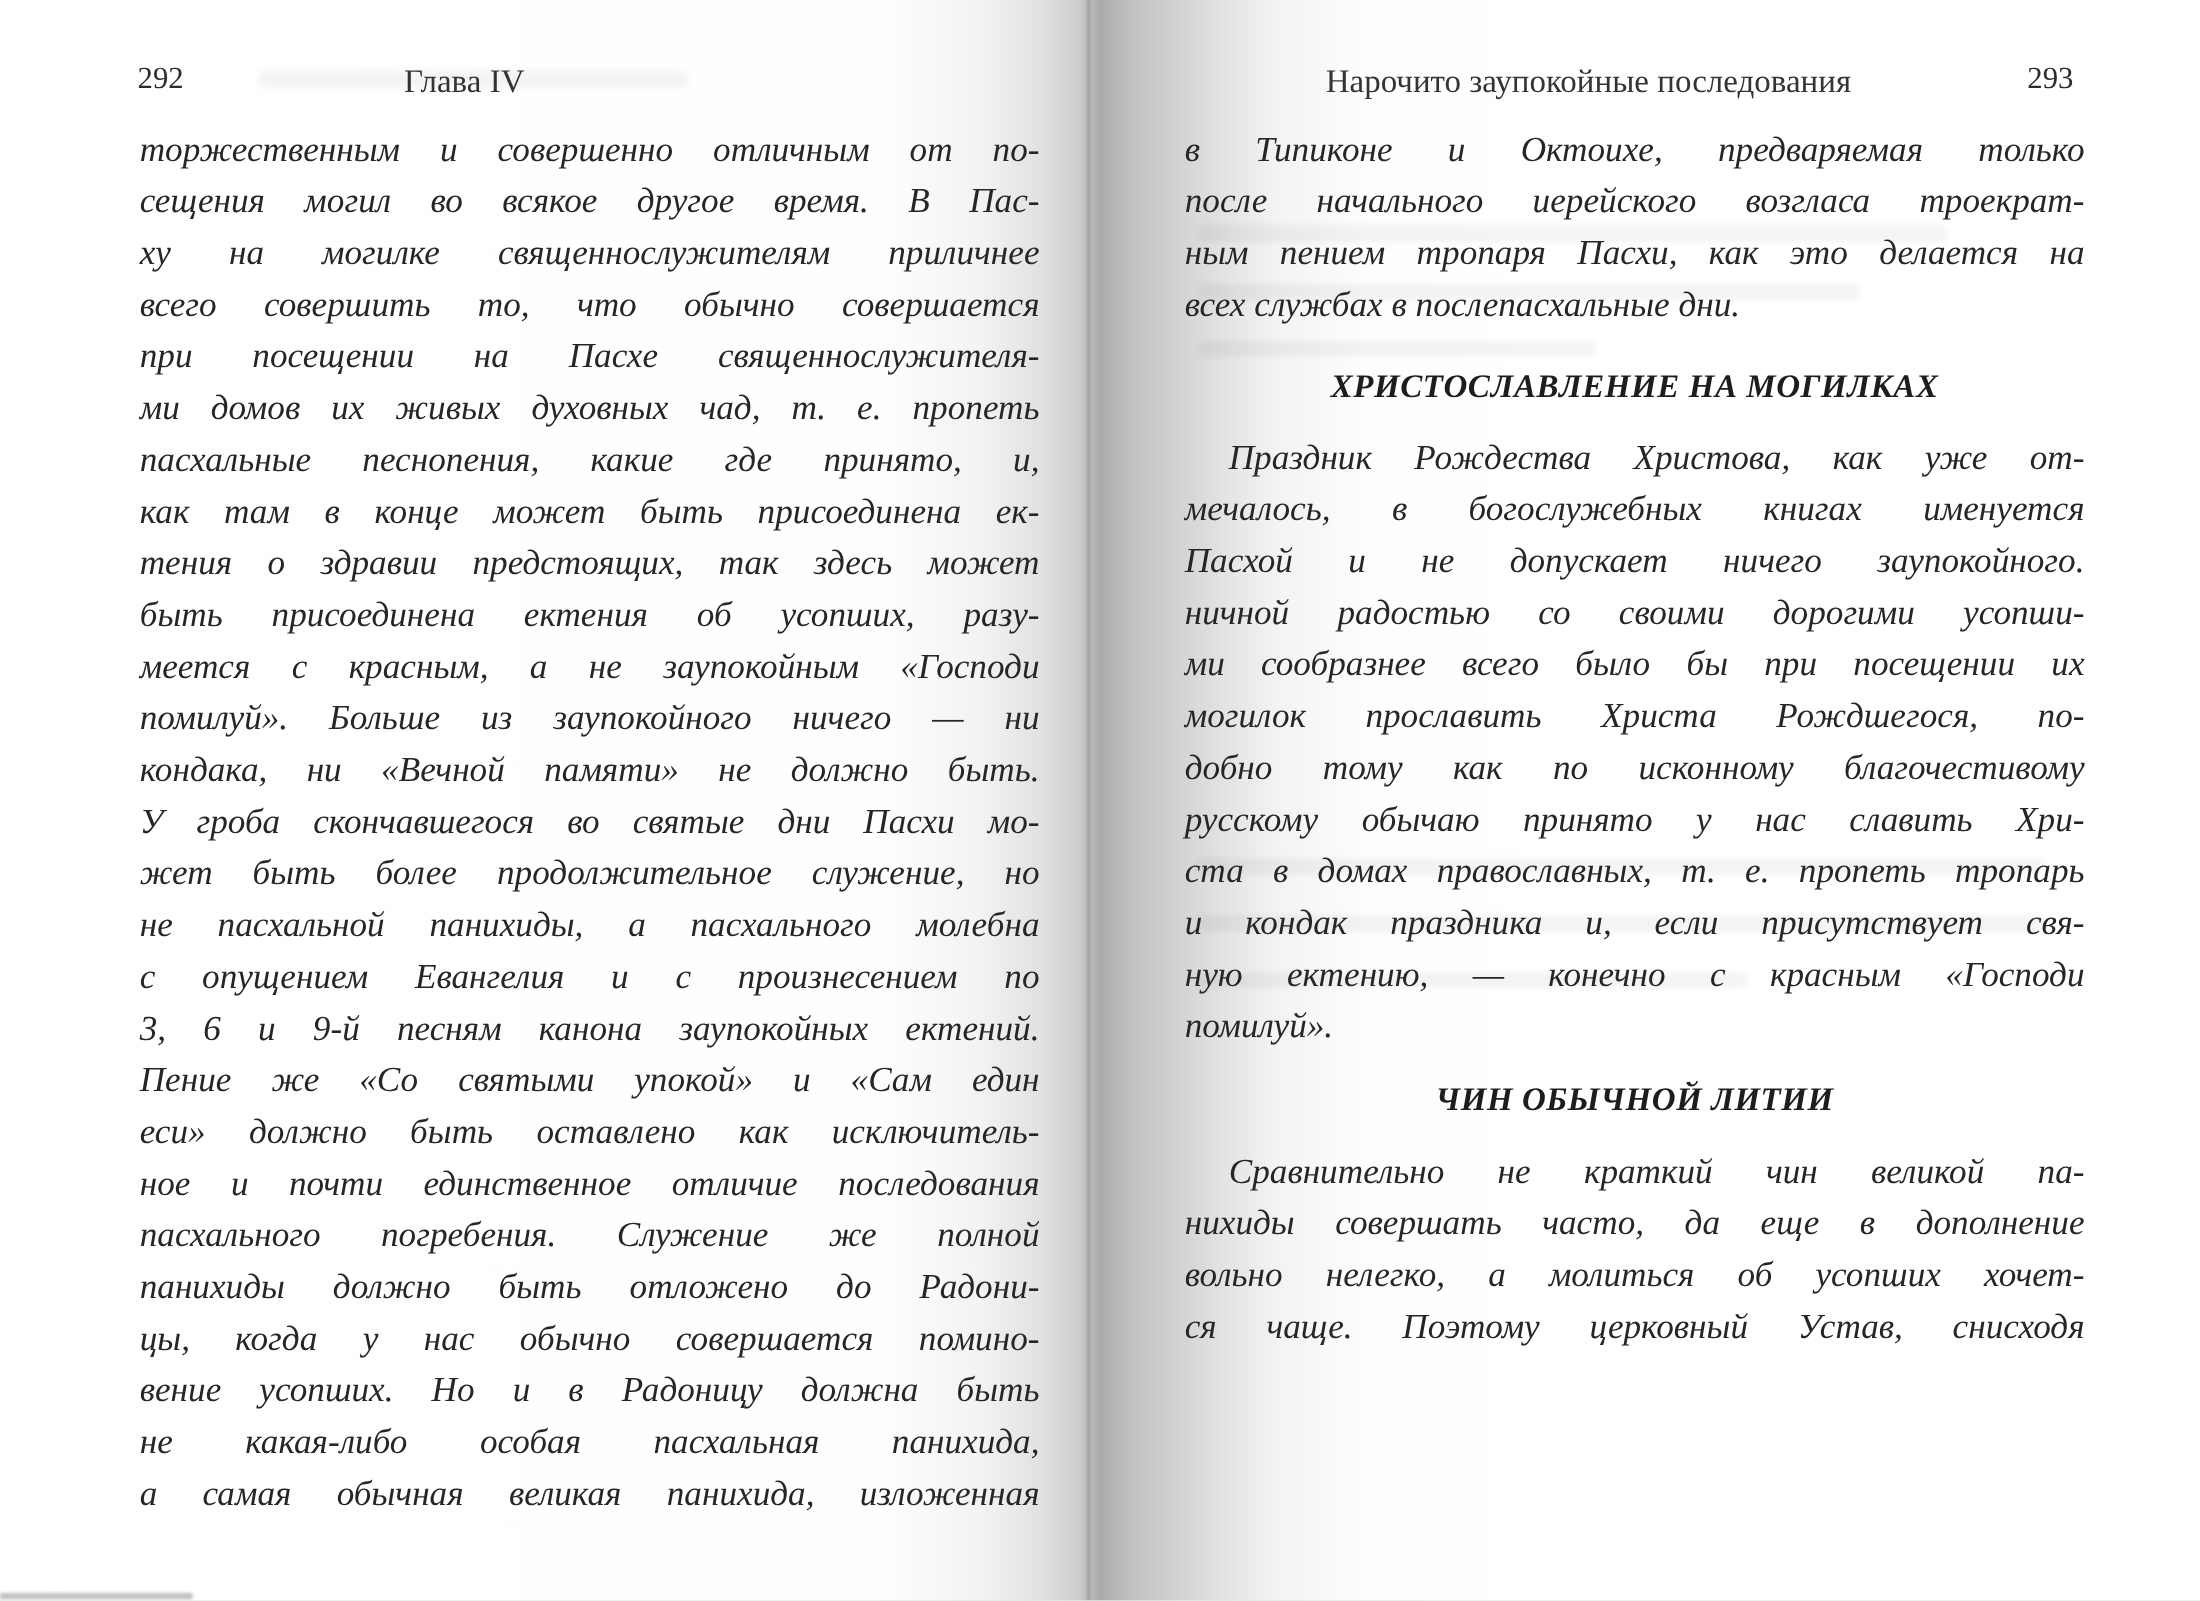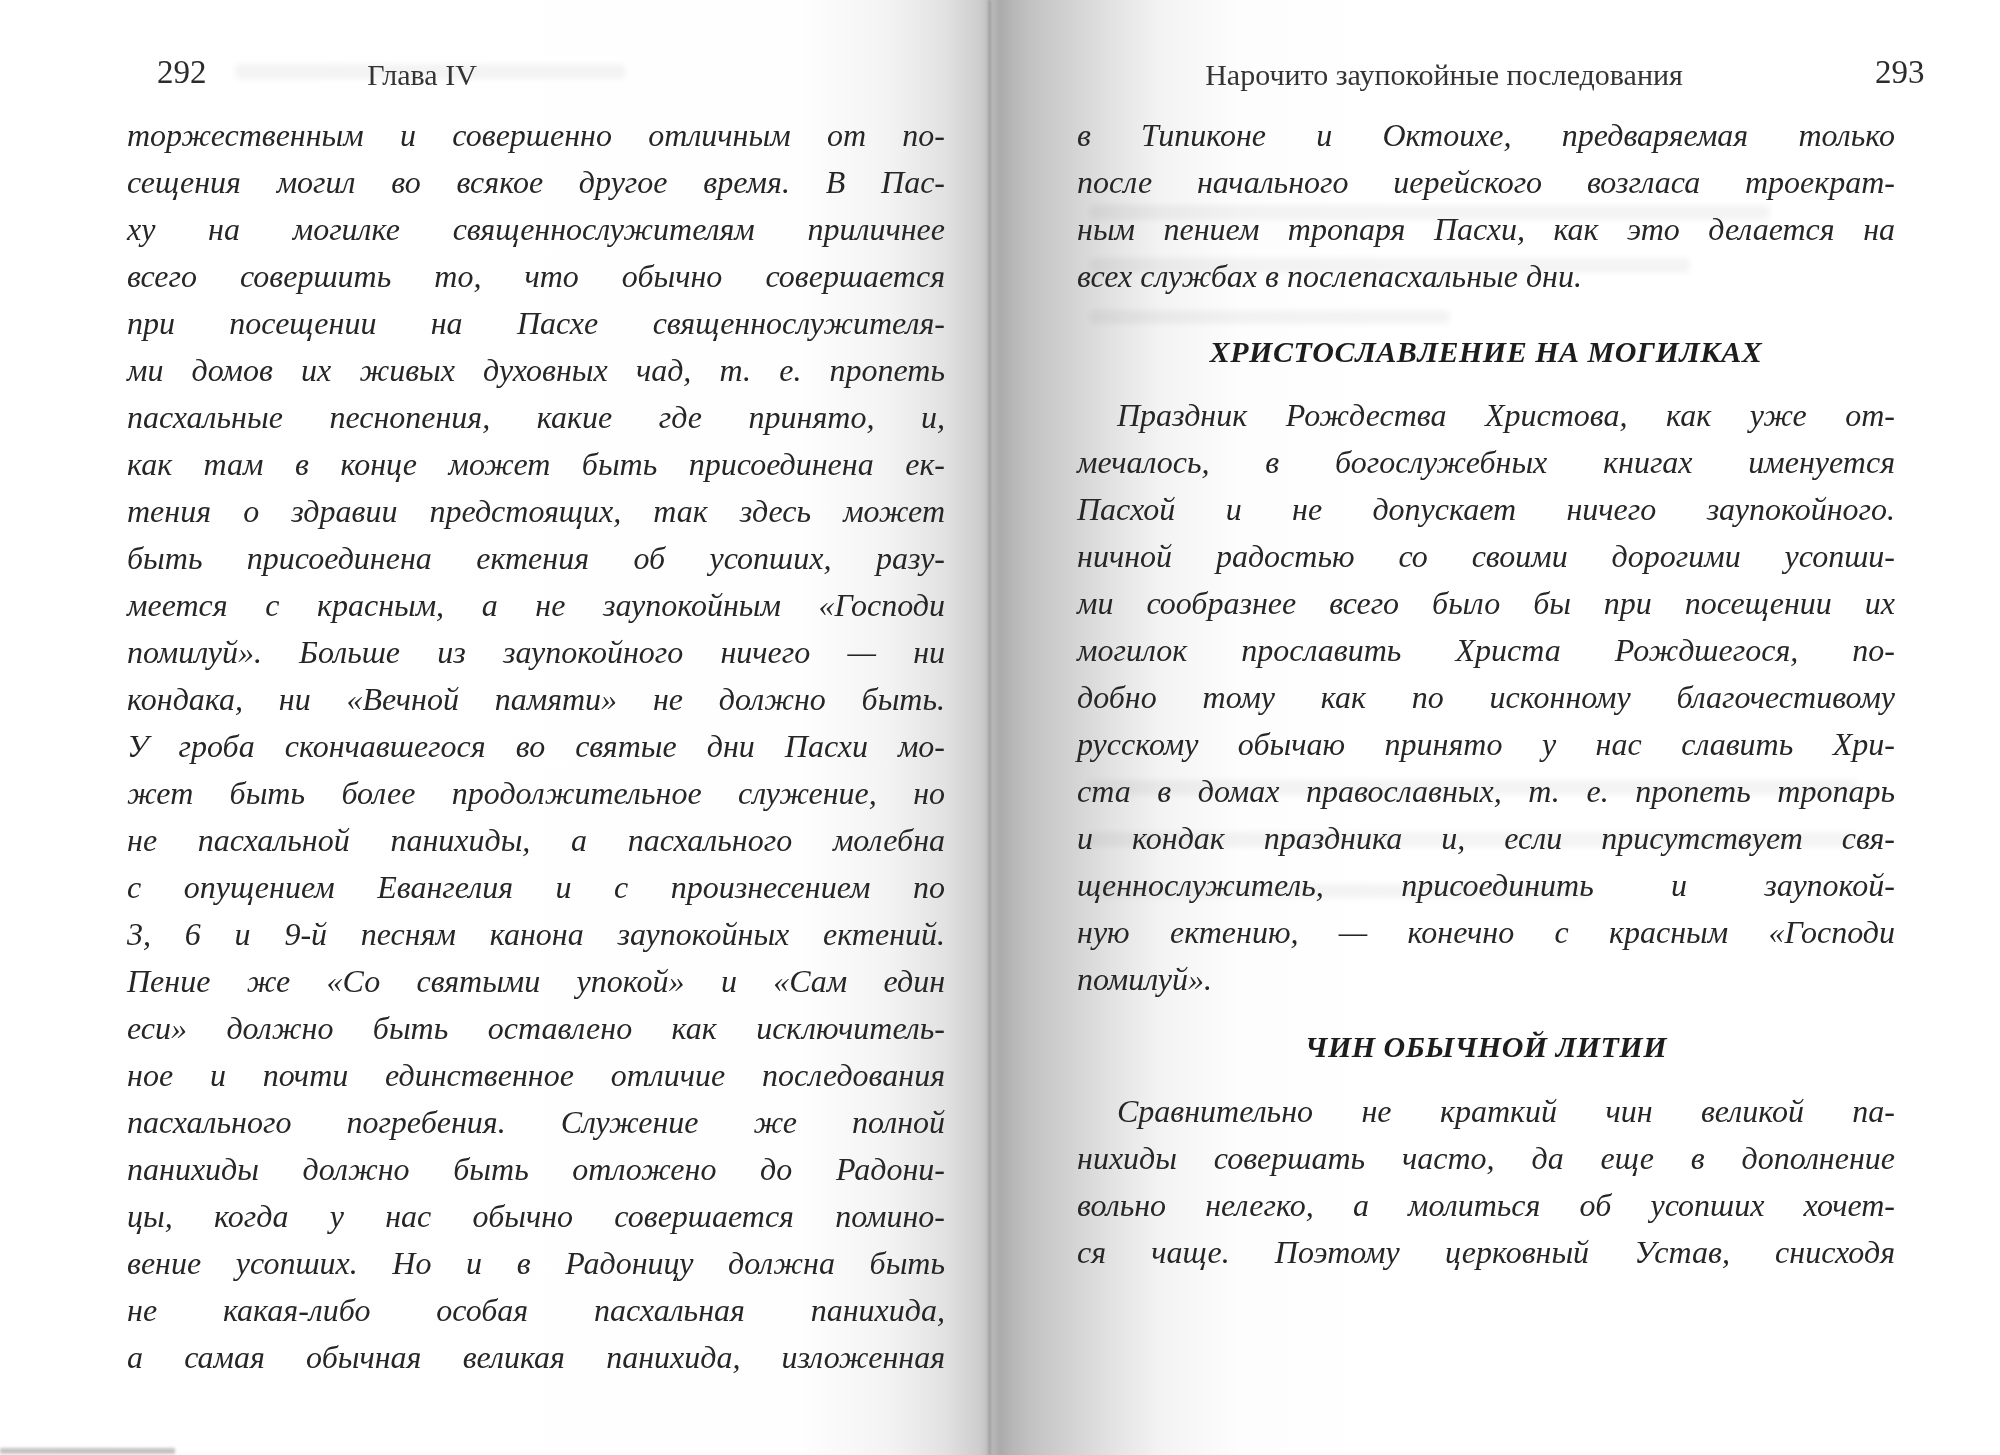--- a/index.html
+++ b/index.html
@@ -16,21 +16,21 @@
     font-family:"Liberation Serif","DejaVu Serif",serif;
     color:#262626;
   }
   .crease{
     position:absolute;left:988px;top:0;width:3px;height:1455px;
     background:rgba(70,70,70,0.22);
     filter:blur(1px);
   }
   .pagenum{
     position:absolute;top:52px;
-    font-size:33px;line-height:40px;color:#2c2c2c;margin-left:32px;
+    font-size:28px;line-height:40px;color:#2c2c2c;
   }
   #left-pagenum{left:125px;}
   #right-pagenum{left:1843px;}
   .runhead{
     position:absolute;top:55px;
     transform:translateX(-50%);
     font-size:30px;line-height:40px;color:#343434;
     white-space:nowrap;
   }
   #left-runhead{left:422px;}
@@ -146,21 +146,20 @@
           <div class="line indent">Праздник Рождества Христова, как уже от-</div>
           <div class="line">мечалось, в богослужебных книгах именуется</div>
           <div class="line">Пасхой и не допускает ничего заупокойного.</div>
           <div class="line">ничной радостью со своими дорогими усопши-</div>
           <div class="line">ми сообразнее всего было бы при посещении их</div>
           <div class="line">могилок прославить Христа Рождшегося, по-</div>
           <div class="line">добно тому как по исконному благочестивому</div>
           <div class="line">русскому обычаю принято у нас славить Хри-</div>
           <div class="line">ста в домах православных, т. е. пропеть тропарь</div>
           <div class="line">и кондак праздника и, если присутствует свя-</div>
-          <div class="line">щеннослужитель, присоединить и заупокой-</div>
           <div class="line">ную ектению, — конечно с красным «Господи</div>
           <div class="line flush">помилуй».</div>
         </div>
         <div class="heading blk3">ЧИН ОБЫЧНОЙ ЛИТИИ</div>
         <div class="para blk4">
           <div class="line indent">Сравнительно не краткий чин великой па-</div>
           <div class="line">нихиды совершать часто, да еще в дополнение</div>
           <div class="line">вольно нелегко, а молиться об усопших хочет-</div>
           <div class="line">ся чаще. Поэтому церковный Устав, снисходя</div>
         </div>

